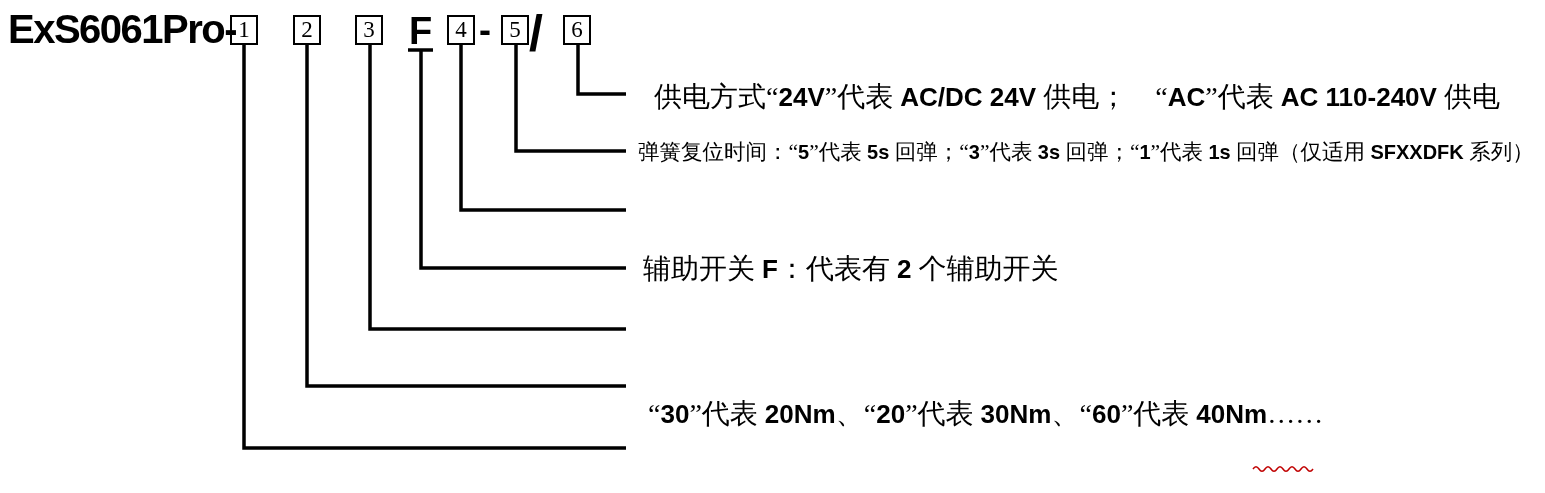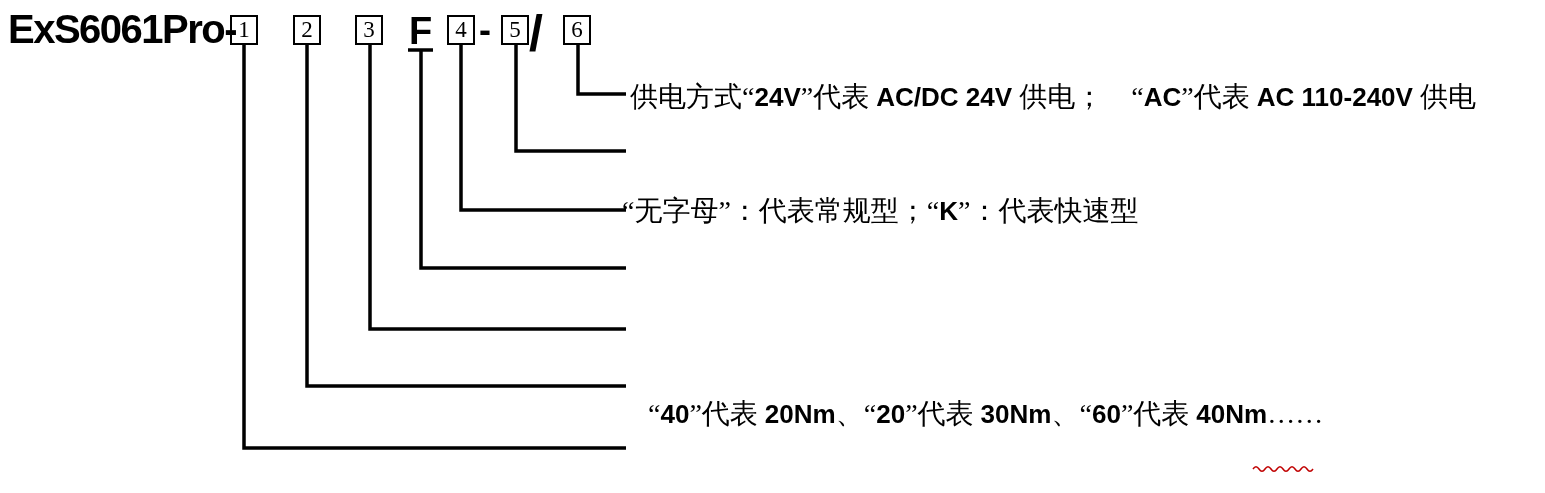--- a/index.html
+++ b/index.html
@@ -42,21 +42,21 @@
   .lines-svg{position:absolute;left:0;top:0;pointer-events:none;}
   .label{
     position:absolute;white-space:pre;
     font-size:28px;line-height:34px;
     font-family:"Liberation Serif","DejaVu Serif",serif;
   }
   .lat{
     font-family:"Liberation Sans","DejaVu Sans",sans-serif;
     font-weight:700;font-size:0.93em;
   }
-  #lab-power {left:630px;top:80px;text-align:right;}
+  #lab-power {left:654px;top:80px;text-align:right;}
   #lab-spring{left:638px;top:139px;font-size:21.5px;line-height:26px;}
   #lab-speed {left:622px;top:194px;}
   #lab-aux   {left:643px;top:252px;}
   #lab-ctrl  {left:630px;top:313px;}
   #lab-tq1   {left:630px;top:363px;}
   #lab-tq2   {left:648px;top:397px;}
   #lab-series{left:630px;top:437px;}
 </style>
 </head>
 <body>
@@ -81,16 +81,17 @@
   <div class="codebox" id="box2">2</div>
   <div class="codebox" id="box3">3</div>
   <div class="letter-f">F</div>
   <div class="codebox" id="box4">4</div>
   <div class="dash-sep">-</div>
   <div class="codebox" id="box5">5</div>
   <div class="slash-sep">/</div>
   <div class="codebox" id="box6">6</div>
 
   <div class="label autolat" id="lab-power">供电方式“<span class="lat">24V</span>”代表 <span class="lat">AC/DC 24V</span> 供电；　“<span class="lat">AC</span>”代表 <span class="lat">AC 110-240V</span> 供电</div>
-  <div class="label autolat" id="lab-speed">“无字母”：代表常规型；“<span class="lat">K</span>”：代表快速型</div>
-  <div class="label autolat" id="lab-tq2">“<span class="lat">40</span>”代表 <span class="lat">20Nm</span>、“<span class="lat">20</span>”代表 <span class="lat">30Nm</span>、“<span class="lat">60</span>”代表 <span class="lat">40Nm</span>……</div>
+  <div class="label autolat" id="lab-spring">弹簧复位时间：“<span class="lat">5</span>”代表 <span class="lat">5s</span> 回弹；“<span class="lat">3</span>”代表 <span class="lat">3s</span> 回弹；“<span class="lat">1</span>”代表 <span class="lat">1s</span> 回弹（仅适用 <span class="lat">SFXXDFK</span> 系列）</div>
+  <div class="label autolat" id="lab-aux">辅助开关 <span class="lat">F</span>：代表有 <span class="lat">2</span> 个辅助开关</div>
+  <div class="label autolat" id="lab-tq2">“<span class="lat">30</span>”代表 <span class="lat">20Nm</span>、“<span class="lat">20</span>”代表 <span class="lat">30Nm</span>、“<span class="lat">60</span>”代表 <span class="lat">40Nm</span>……</div>
 
 </div>
 
 </body></html>

